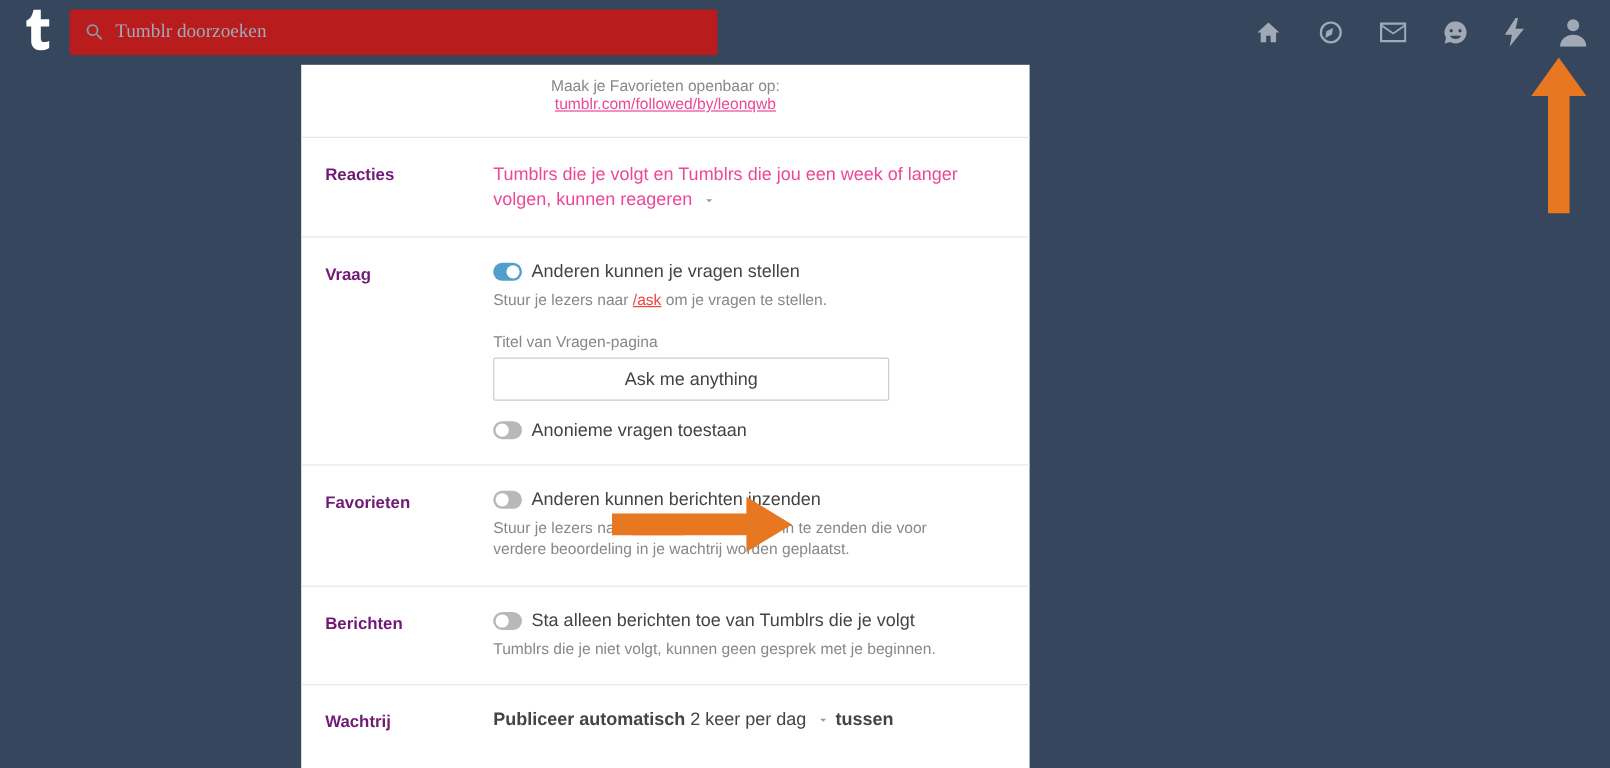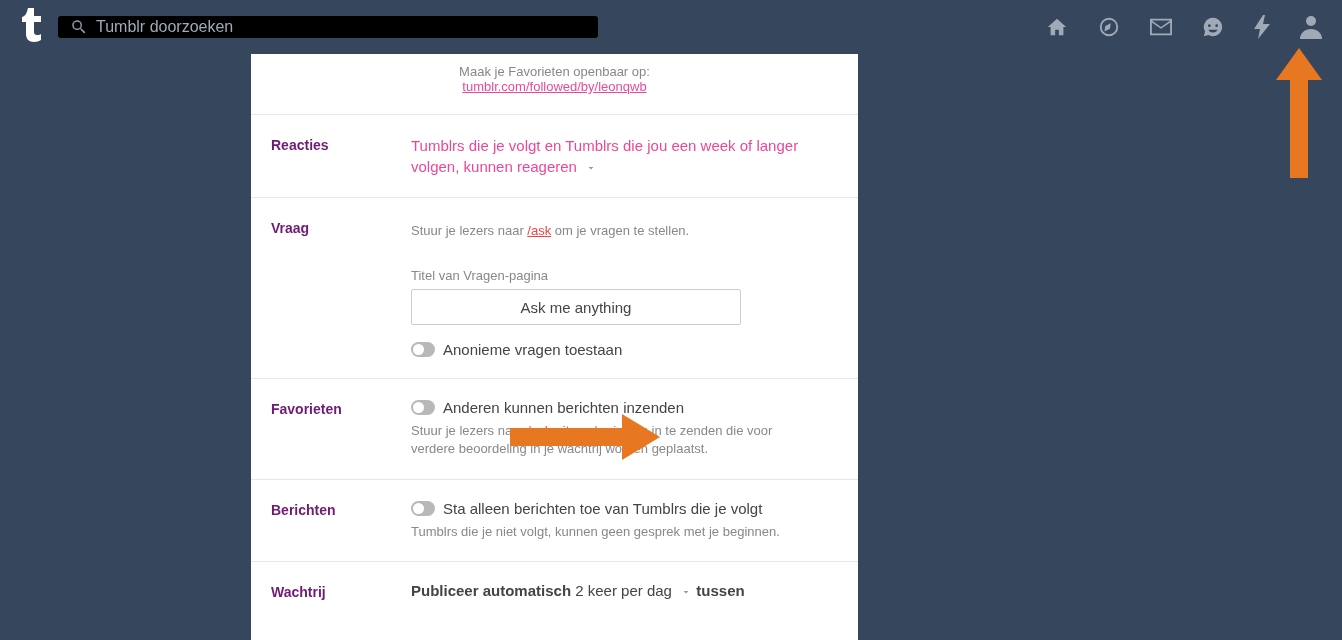--- a/index.html
+++ b/index.html
@@ -28,27 +28,28 @@
   }
   .search-icon-svg {
     position: absolute;
     left: 12px;
     top: 50%;
     transform: translateY(-50%);
     fill: #8a97a8;
   }
   .search-input {
     width: 100%;
-    background: #000000;
+    background: #b91c1c;
     border: none;
-    height: 22px;
+    height: 38px;
     border-radius: 3px;
     padding: 0 12px 0 38px;
     color: #b8c1cd;
     font-size: 16px;
+    font-family: Liberation Serif, serif;
   }
   .search-input::placeholder { color: #a0aab7; }
   .nav-icons {
     margin-left: auto;
     display: flex;
     align-items: center;
     gap: 30px;
     color: #a0aab7;
   }
   .nav-icons svg { fill: #a0aab7; cursor: pointer; }
@@ -132,21 +133,21 @@
   .subtext {
     font-size: 13px;
     color: #888;
     line-height: 1.4;
     margin-top: 4px;
   }
   .subtext a { color: #ef4444; text-decoration: underline; }
   .field-label {
     font-size: 13px;
     color: #888;
-    margin-top: 28px;
+    margin-top: 18px;
     margin-bottom: 6px;
   }
   .text-input {
     width: 330px;
     height: 36px;
     border: 1px solid #ccc;
     border-radius: 2px;
     padding: 0 10px;
     font-size: 15px;
     color: #444;
@@ -226,20 +227,26 @@
       <span class="desc-line">Tumblrs die je volgt en Tumblrs die jou een week of langer volgen, kunnen reageren</span>
       <svg class="chevron" width="12" height="12" viewBox="0 0 24 24">
           <path d="M7 10l5 5 5-5z"></path>
         </svg>
     </div>
   </div>
 
   <div class="section">
     <div class="section-label">Vraag</div>
     <div class="section-body">
+      <div class="toggle-row">
+        <span class="toggle on">
+            <span class="knob"></span>
+          </span>
+        <span class="toggle-label">Anderen kunnen je vragen stellen</span>
+      </div>
       <div class="subtext">
         <span>Stuur je lezers naar </span><a href="#">/ask</a><span> om je vragen te stellen.</span>
       </div>
       <div class="field-label">Titel van Vragen-pagina</div>
       <input class="text-input" type="text" value="Ask me anything" style="">
       <div class="anon-row">
         <span class="toggle off">
             <span class="knob"></span>
           </span>
         <span class="toggle-label">Anonieme vragen toestaan</span>

